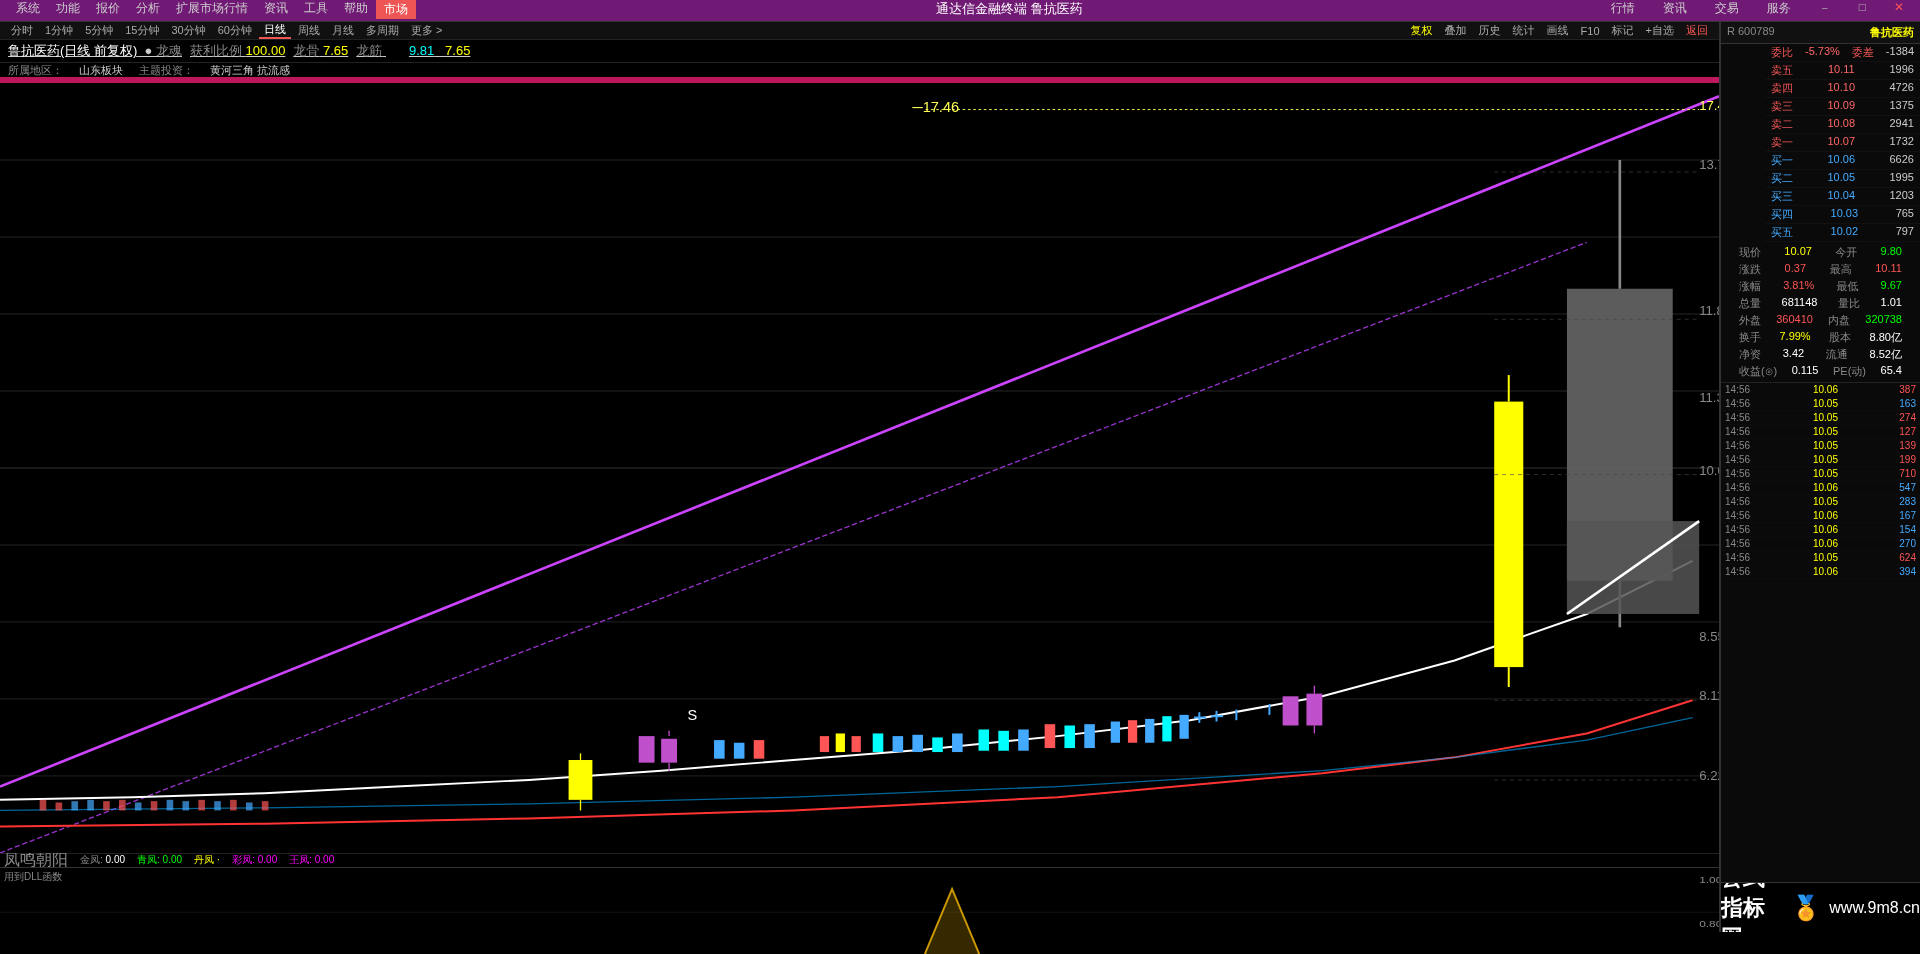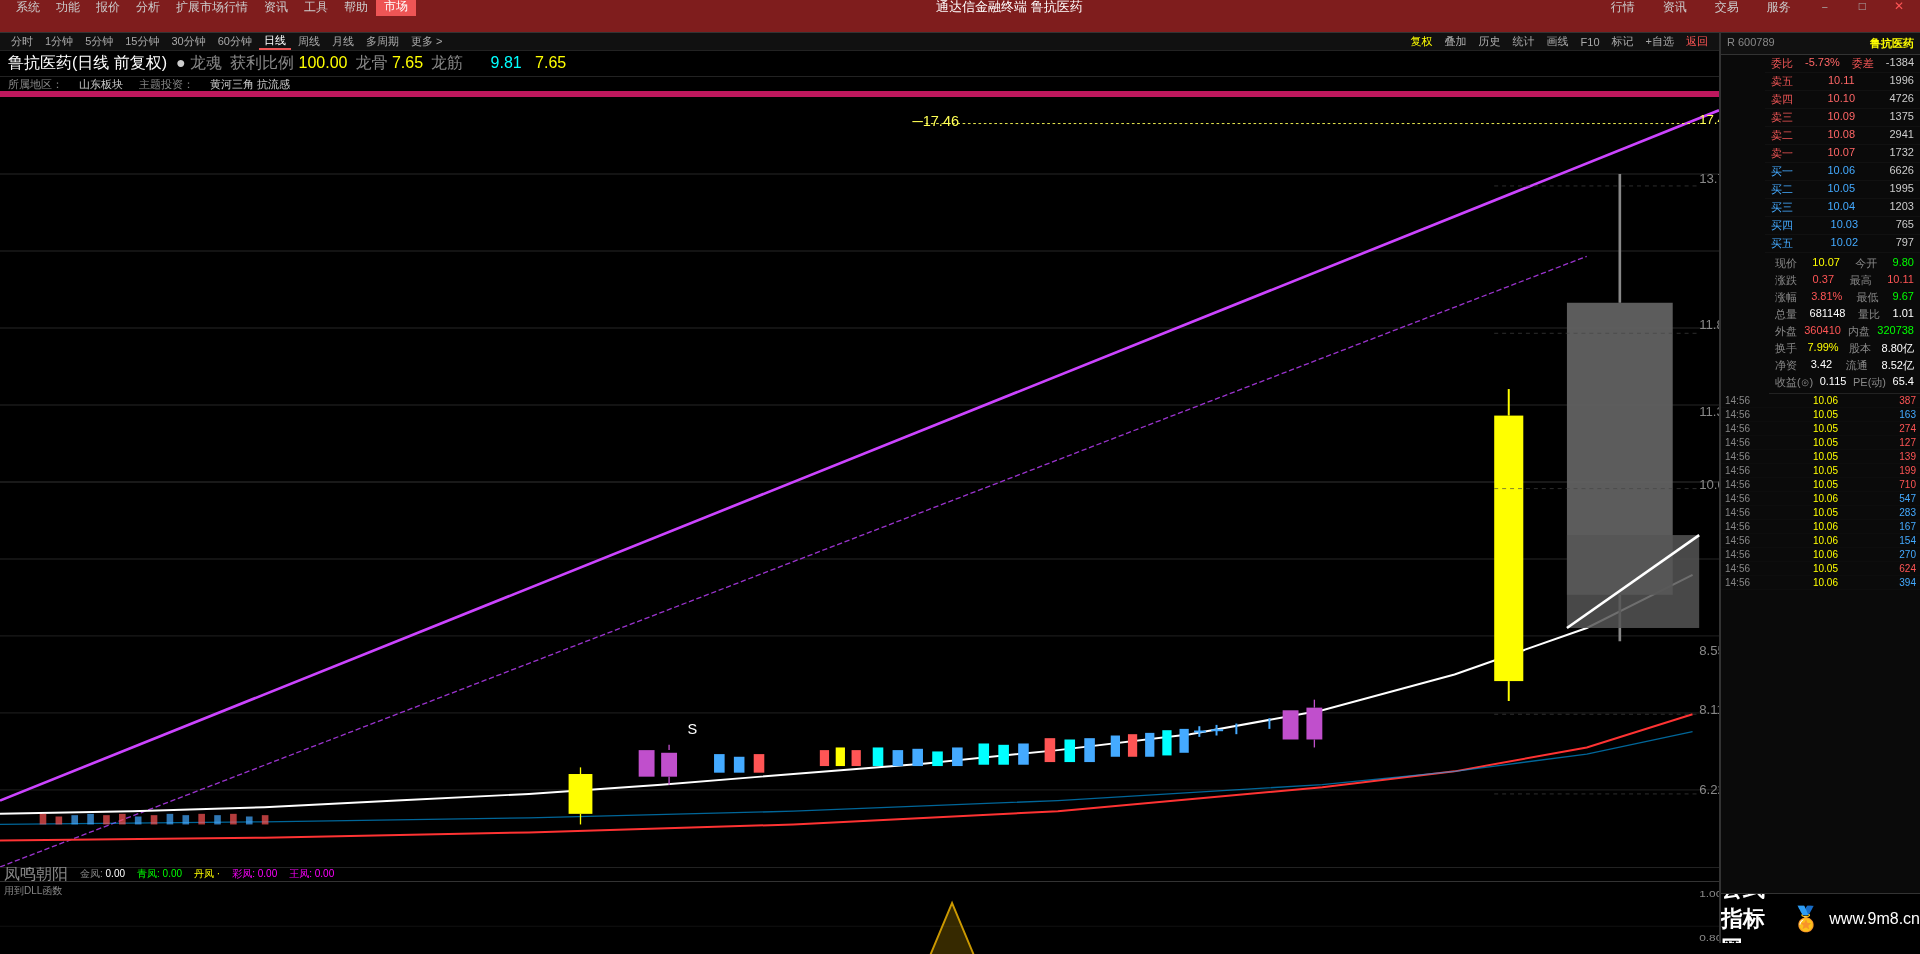--- a/index.html
+++ b/index.html
@@ -1,24 +1,24 @@
 <!DOCTYPE html>
 <html><head>
   <meta charset="utf-8">
   <style>
     * { margin: 0; padding: 0; box-sizing: border-box; }
     body { background: #000; color: #ccc; font-family: '微软雅黑', SimHei, Arial, sans-serif; font-size: 12px; width: 1920px; height: 954px; overflow: hidden; }
 
     
     #top-menu {
-      background: #7f1d1d;
+      background: #701a75;
       height: 22px;
       display: flex;
-      align-items: flex-end;
-      padding: 16px 8px;
+      align-items: flex-start;
+      padding: 0 8px;
       border-bottom: 1px solid #333;
     }
     #top-menu span {
       color: #ccc;
       padding: 0 8px;
       cursor: pointer;
       font-size: 12px;
     }
     #top-menu span.active { color: #fff; background: #e55; padding: 1px 8px; }
     #top-menu .title-center {
@@ -71,21 +71,21 @@
     #chart-info {
       height: 34px;
       background: #000;
       display: flex;
       align-items: center;
       padding: 2px 8px;
       gap: 8px;
       border-bottom: 1px solid #222;
       flex-wrap: wrap;
     }
-    #chart-info .info-item { font-size: 16px; color: #ccc; }
+    #chart-info .info-item { font-size: 13px; color: #ccc; text-decoration: underline; }
     #chart-info .info-item span.label { color: #888; }
     #chart-info .info-item span.val-white { color: #fff; }
     #chart-info .info-item span.val-yellow { color: #ff0; }
     #chart-info .info-item span.val-cyan { color: #0ff; padding-left: 23px; }
 
     
     #chart-info2 {
       height: 20px;
       background: #000;
       display: flex;
@@ -125,23 +125,22 @@
       font-size: 11px;
       border-bottom: 1px solid #111;
     }
     .order-book-row .label { color: #e55; }
     .order-book-row .label.buy { color: #4af; }
     .order-book-row .price { color: #f66; }
     .order-book-row .price.buy { color: #4af; }
     .order-book-row .vol { color: #ccc; }
 
     .stats-section {
-      padding: 2px 0;
+      padding: 2px 12px;
       border-bottom: 1px solid #222;
-      margin-left: 48px;
     }
     .stats-row {
       display: flex;
       justify-content: space-between;
       padding: 1px 6px;
       font-size: 11px;
     }
     .stats-row .slabel { color: #888; }
     .stats-row .sval { color: #ff0; }
     .stats-row .sval.green { color: #0f0; }

